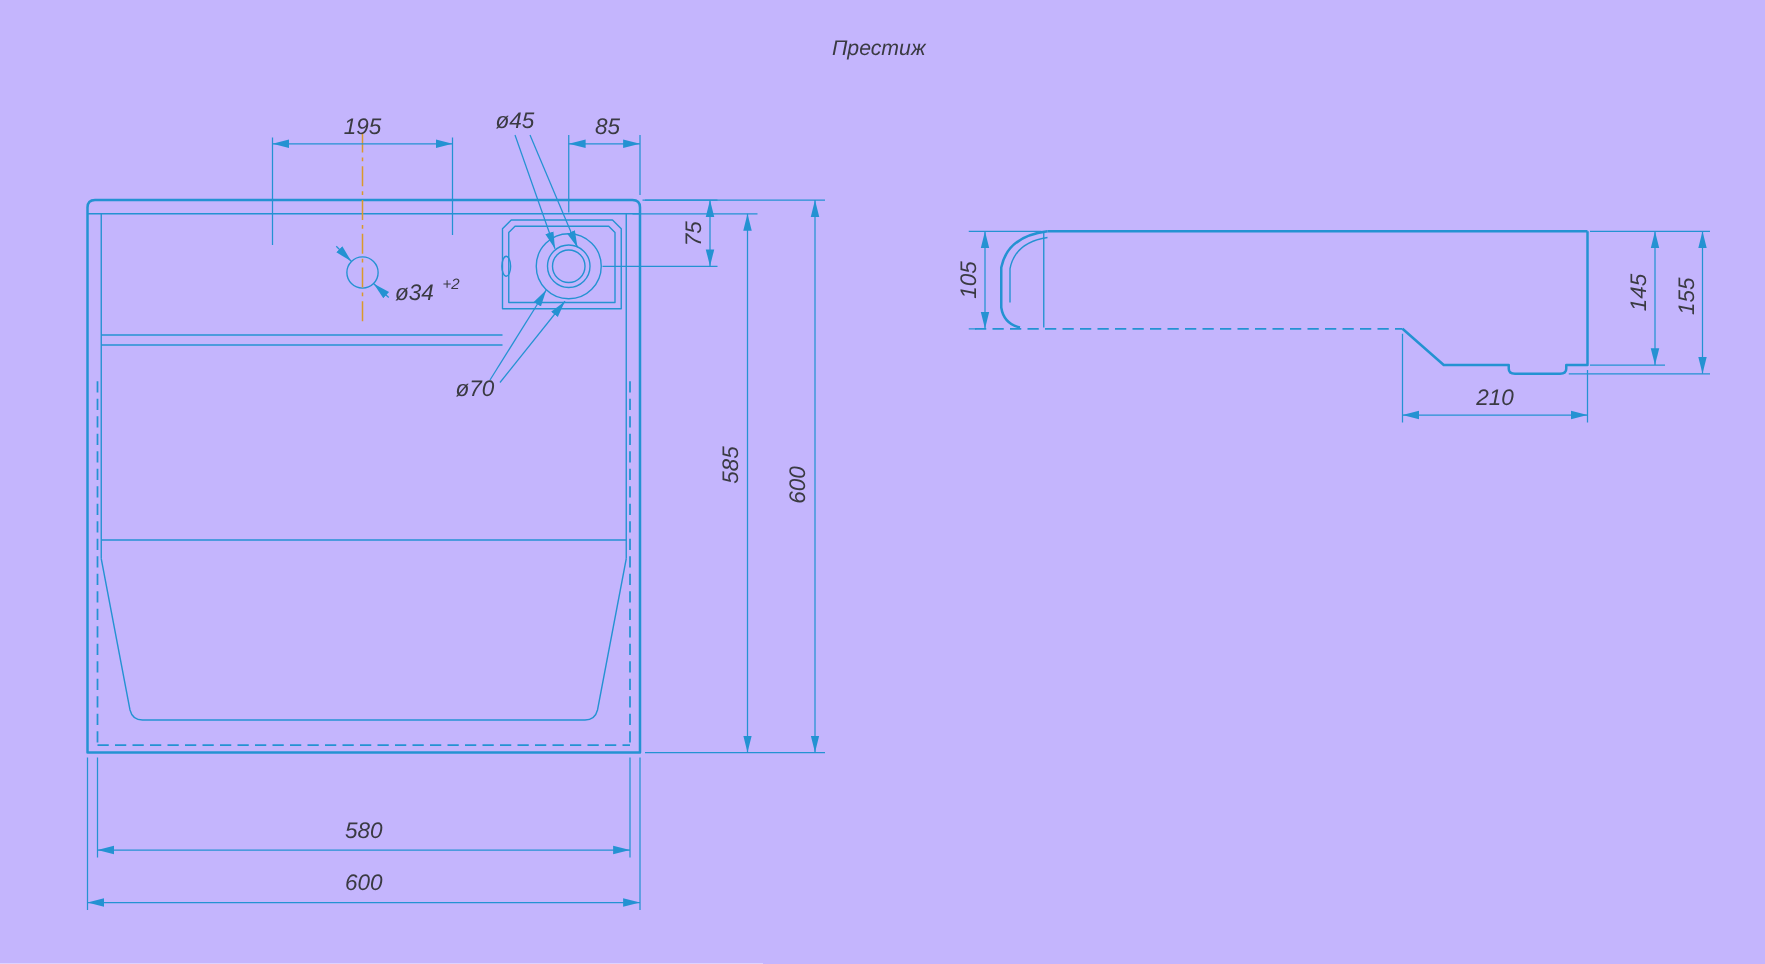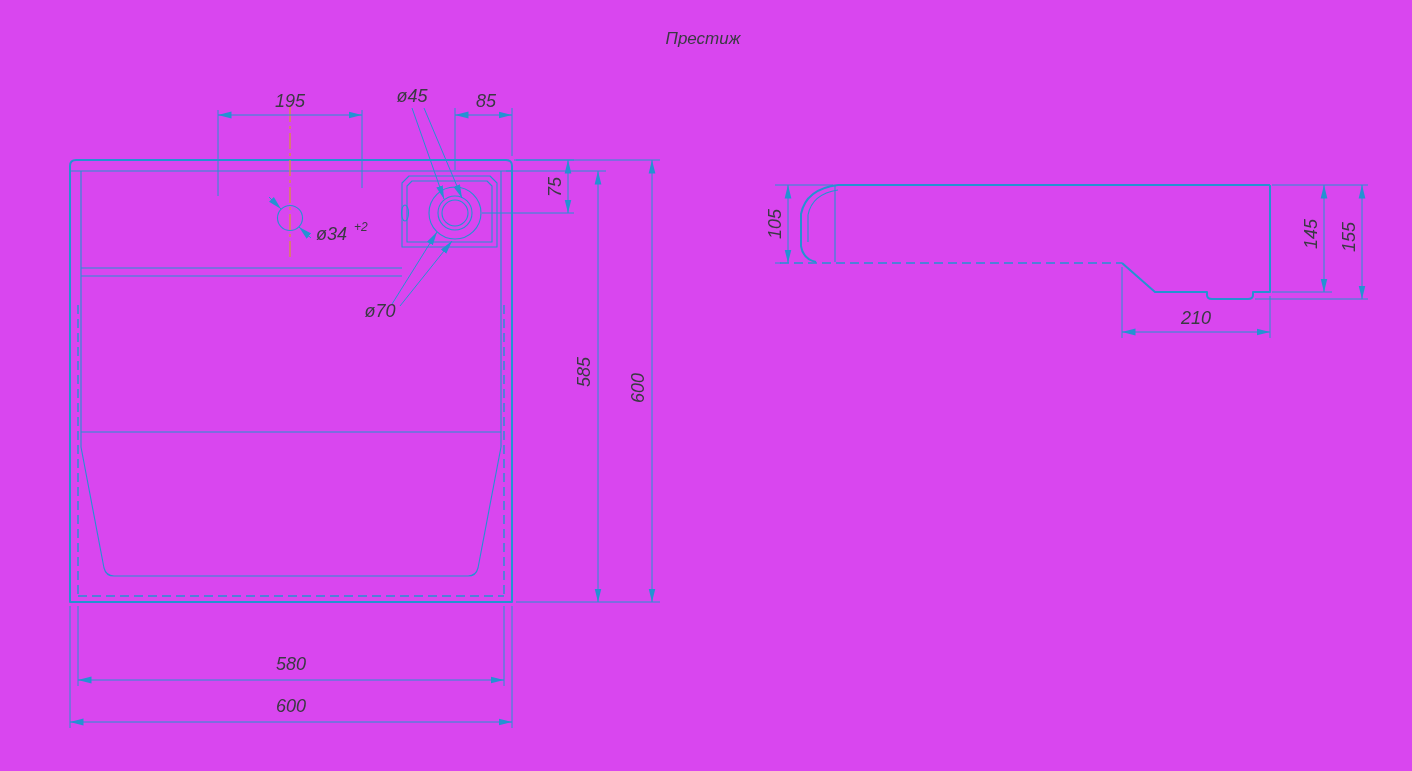--- a/index.html
+++ b/index.html
@@ -1,17 +1,17 @@
 <!DOCTYPE html>
 <html style="--line: #2492d2; --text: #3a3a42; --centerline: #d99a2b;"><head>
 <meta charset="utf-8">
 <style>
   :root { --line:#2492d2; --text:#3a3a42; --centerline:#d99a2b; }
   html,body { margin:0; padding:0; background:#ffffff; }
-  .sheet { position:relative; width:1412px; height:771px; background:#d946ef; overflow:hidden; }
+  .sheet { position:relative; width:1412px; height:771px; background:#c4b5fd; overflow:hidden; }
   svg { display:block; }
   .ln  { fill:none; stroke:var(--line); stroke-linecap:butt; stroke-linejoin:round; }
   .thick { stroke-width:2; }
   .thin  { stroke-width:1.1; }
   .dim   { stroke-width:1; }
   .dash  { stroke-width:1.4; stroke-dasharray:9 5; }
   .cl    { fill:none; stroke:var(--centerline); stroke-width:1.2; stroke-dasharray:16 4 3 4; }
   text { font-family:"Liberation Sans","DejaVu Sans",sans-serif; font-style:italic; fill:var(--text); }
   .t   { font-size:18px; }
   .ts  { font-size:12px; }

